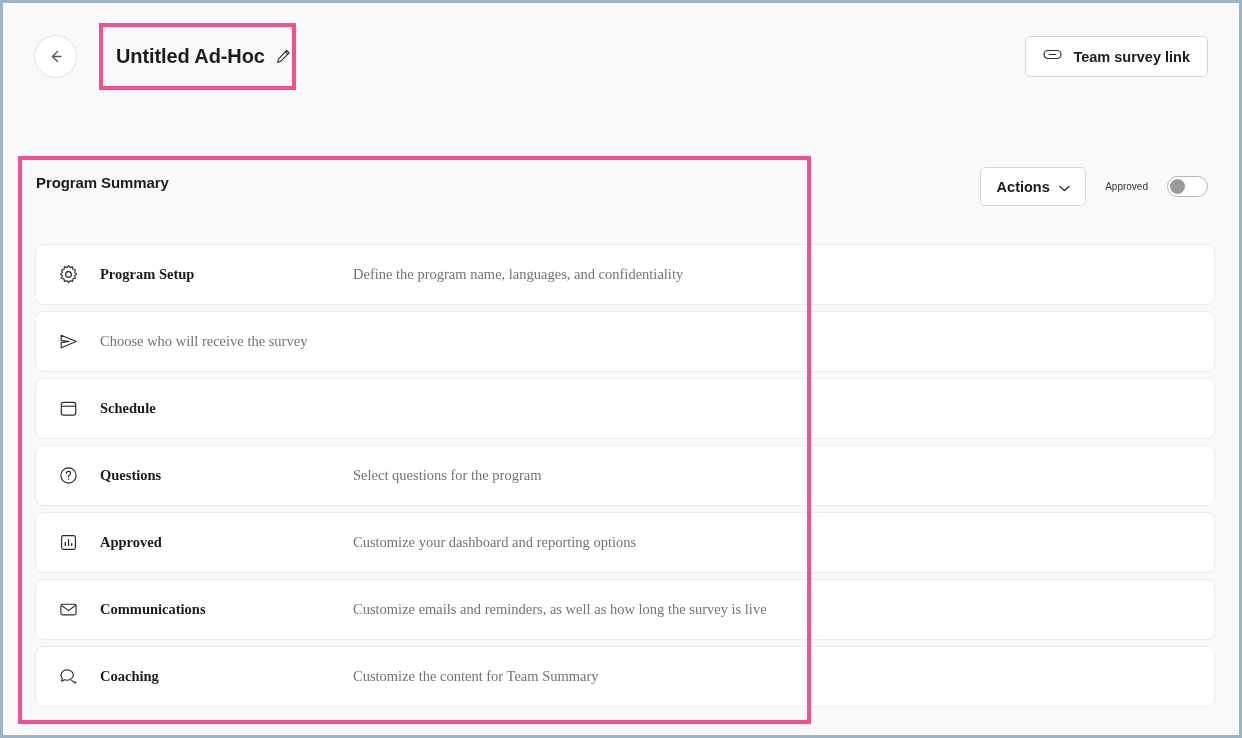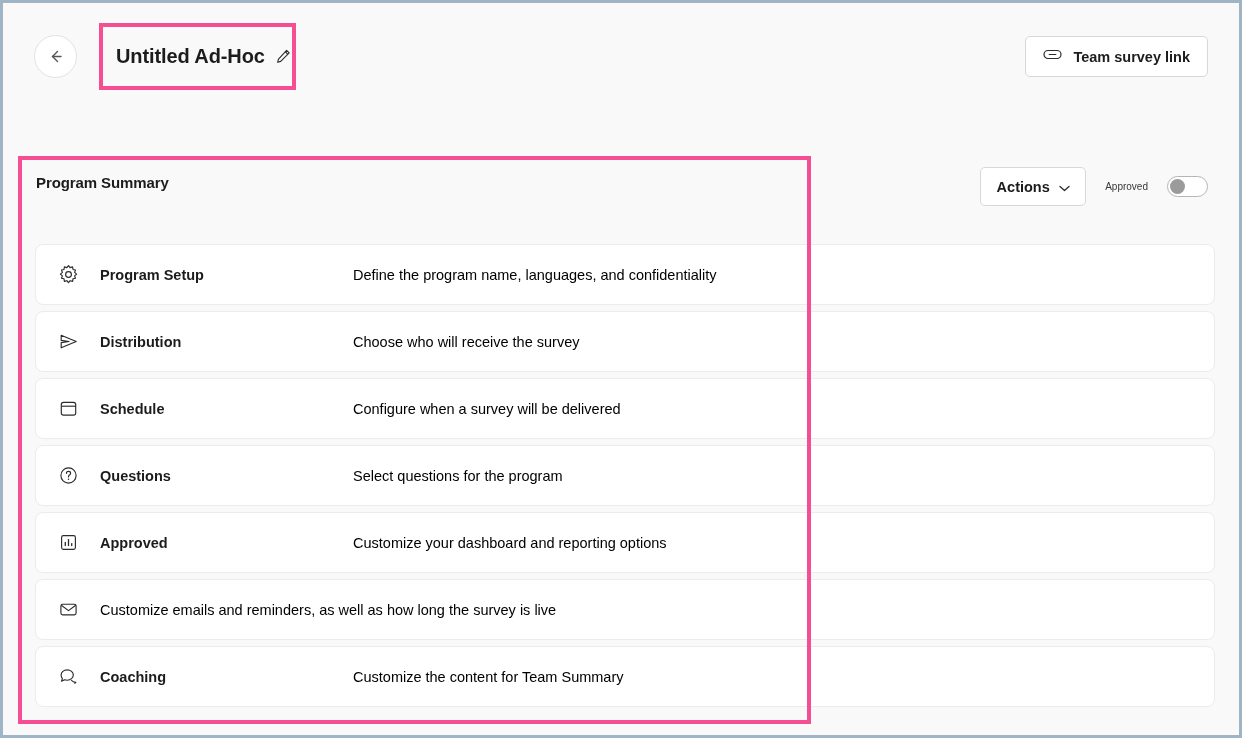--- a/index.html
+++ b/index.html
@@ -189,20 +189,21 @@
   }
 
   .row {
     height: 61px;
     background: #ffffff;
     border: 1px solid #ececec;
     border-radius: 8px;
     display: flex;
     align-items: center;
     cursor: pointer;
+    font-family: Liberation Serif, serif;
   }
 
   .row-icon {
     width: 64px;
     flex: none;
     display: flex;
     align-items: center;
     justify-content: center;
     color: #2b2b2b;
   }
@@ -212,21 +213,21 @@
     flex: none;
     font-size: 14.5px;
     font-weight: 600;
     color: #1c1c1c;
     white-space: nowrap;
   }
 
   .row-desc {
     flex: 1;
     font-size: 14.5px;
-    color: #000000;
+    color: #737373;
     white-space: nowrap;
   }
 </style>
 </head>
 <body>
 
 <div id="app">
 
   <div class="header">
 
@@ -289,33 +290,31 @@
       <span class="row-label">Program Setup</span>
       <span class="row-desc">Define the program name, languages, and confidentiality</span>
     </div>
 
     <div class="row">
       <span class="row-icon">
         <svg width="21" height="21" viewBox="0 0 21 21" fill="none">
           <path d="M3.2 4.2 L18.2 10.5 L3.2 16.8 L3.2 11.6 L11 10.5 L3.2 9.4 Z" stroke="#2b2b2b" stroke-width="1.15" stroke-linejoin="round"></path>
         </svg>
       </span>
-      <span class="row-label">Distribution</span>
       <span class="row-desc">Choose who will receive the survey</span>
     </div>
 
     <div class="row">
       <span class="row-icon">
         <svg width="21" height="21" viewBox="0 0 21 21" fill="none">
           <rect x="3.3" y="4.3" width="14.4" height="12.8" rx="2.2" stroke="#2b2b2b" stroke-width="1.15"></rect>
           <path d="M3.3 8.2 H17.7" stroke="#2b2b2b" stroke-width="1.15"></path>
         </svg>
       </span>
       <span class="row-label">Schedule</span>
-      <span class="row-desc">Configure when a survey will be delivered</span>
     </div>
 
     <div class="row">
       <span class="row-icon">
         <svg width="21" height="21" viewBox="0 0 21 21" fill="none">
           <circle cx="10.5" cy="10.5" r="7.6" stroke="#2b2b2b" stroke-width="1.15"></circle>
           <path d="M8.4 8.3 C8.4 7.1 9.3 6.3 10.5 6.3 C11.7 6.3 12.6 7.1 12.6 8.2 C12.6 9.5 11.4 9.9 10.9 10.5 C10.6 10.9 10.5 11.3 10.5 12" stroke="#2b2b2b" stroke-width="1.15" stroke-linecap="round" fill="none"></path>
           <circle cx="10.5" cy="14.3" r="0.75" fill="#2b2b2b"></circle>
         </svg>
       </span>
@@ -336,20 +335,21 @@
       <span class="row-desc">Customize your dashboard and reporting options</span>
     </div>
 
     <div class="row">
       <span class="row-icon">
         <svg width="21" height="21" viewBox="0 0 21 21" fill="none">
           <rect x="2.9" y="5.2" width="15.2" height="10.6" rx="1.8" stroke="#2b2b2b" stroke-width="1.15"></rect>
           <path d="M3.3 6.2 L10.5 11.6 L17.7 6.2" stroke="#2b2b2b" stroke-width="1.15" stroke-linejoin="round" fill="none"></path>
         </svg>
       </span>
+      <span class="row-label">Communications</span>
       <span class="row-desc">Customize emails and reminders, as well as how long the survey is live</span>
     </div>
 
     <div class="row">
       <span class="row-icon">
         <svg width="21" height="21" viewBox="0 0 21 21" fill="none">
           <path d="M9.2 3.8 C12.7 3.8 15.3 6.1 15.3 9 C15.3 11.9 12.7 14.2 9.2 14.2 C8.3 14.2 7.5 14.1 6.7 13.8 L3.5 15.1 L4.4 12.6 C3.6 11.6 3.1 10.4 3.1 9 C3.1 6.1 5.7 3.8 9.2 3.8 Z" stroke="#2b2b2b" stroke-width="1.15" stroke-linejoin="round"></path>
           <path d="M13.1 14 C14.3 15.4 16 16.3 17.9 16.3 L16.5 17.6" stroke="#2b2b2b" stroke-width="1.15" stroke-linejoin="round" fill="none"></path>
         </svg>
       </span>

